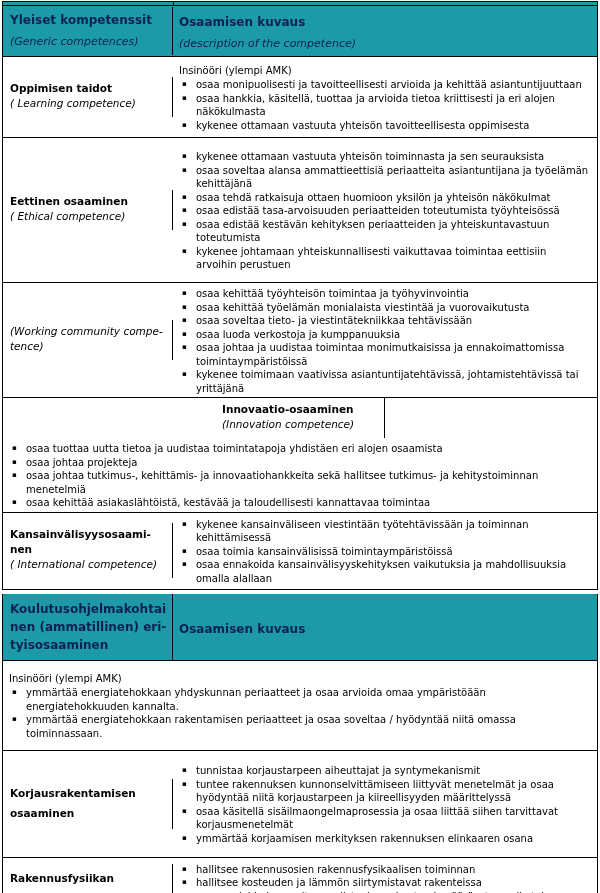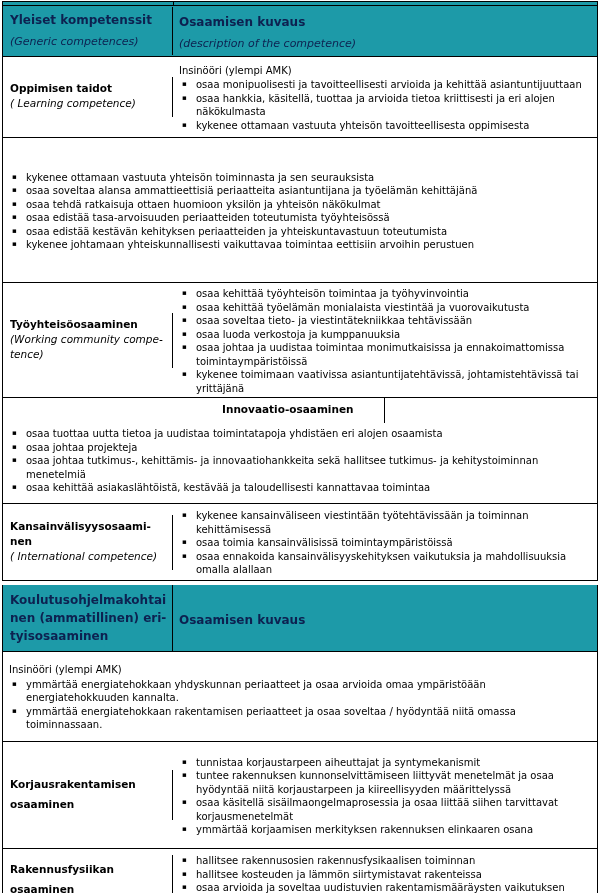--- a/index.html
+++ b/index.html
@@ -89,20 +89,28 @@
               <span class="marker">▪</span>
               <span class="btext">osaa hankkia, käsitellä, tuottaa ja arvioida tietoa kriittisesti ja eri alojen näkökulmasta</span>
             </div>
             <div class="bullet">
               <span class="marker">▪</span>
               <span class="btext">kykenee ottamaan vastuuta yhteisön tavoitteellisesta oppimisesta</span>
             </div>
           </div>
         </div>
         <div class="trow r1">
+          <div class="cell-left">
+            <div class="row-title">
+              <div class="title-line">Eettinen osaaminen</div>
+            </div>
+            <div class="row-sub">
+              <div class="sub-line">( Ethical competence)</div>
+            </div>
+          </div>
           <div class="cell-right">
             <div class="bullet">
               <span class="marker">▪</span>
               <span class="btext">kykenee ottamaan vastuuta yhteisön toiminnasta ja sen seurauksista</span>
             </div>
             <div class="bullet">
               <span class="marker">▪</span>
               <span class="btext">osaa soveltaa alansa ammattieettisiä periaatteita asiantuntijana ja työelämän kehittäjänä</span>
             </div>
             <div class="bullet">
@@ -118,23 +126,20 @@
               <span class="btext">osaa edistää kestävän kehityksen periaatteiden ja yhteiskuntavastuun toteutumista</span>
             </div>
             <div class="bullet">
               <span class="marker">▪</span>
               <span class="btext">kykenee johtamaan yhteiskunnallisesti vaikuttavaa toimintaa eettisiin arvoihin perustuen</span>
             </div>
           </div>
         </div>
         <div class="trow r2">
           <div class="cell-left">
-            <div class="row-title">
-              <div class="title-line">Työyhteisöosaaminen</div>
-            </div>
             <div class="row-sub">
               <div class="sub-line">(Working community compe-</div>
               <div class="sub-line">tence)</div>
             </div>
           </div>
           <div class="cell-right">
             <div class="bullet">
               <span class="marker">▪</span>
               <span class="btext">osaa kehittää työyhteisön toimintaa ja työhyvinvointia</span>
             </div>
@@ -157,20 +162,23 @@
             <div class="bullet">
               <span class="marker">▪</span>
               <span class="btext">kykenee toimimaan vaativissa asiantuntijatehtävissä, johtamistehtävissä tai yrittäjänä</span>
             </div>
           </div>
         </div>
         <div class="trow r3">
           <div class="cell-left">
             <div class="row-title">
               <div class="title-line">Innovaatio-osaaminen</div>
+            </div>
+            <div class="row-sub">
+              <div class="sub-line">(Innovation competence)</div>
             </div>
           </div>
           <div class="cell-right">
             <div class="bullet">
               <span class="marker">▪</span>
               <span class="btext">osaa tuottaa uutta tietoa ja uudistaa toimintatapoja yhdistäen eri alojen osaamista</span>
             </div>
             <div class="bullet">
               <span class="marker">▪</span>
               <span class="btext">osaa johtaa projekteja</span>

